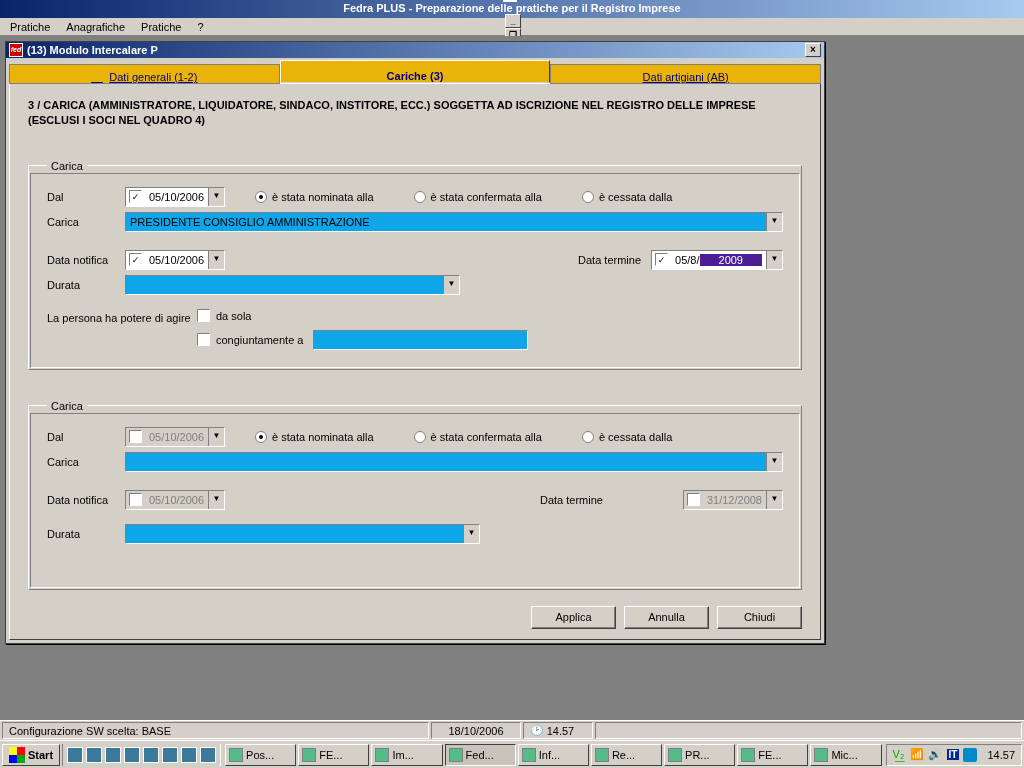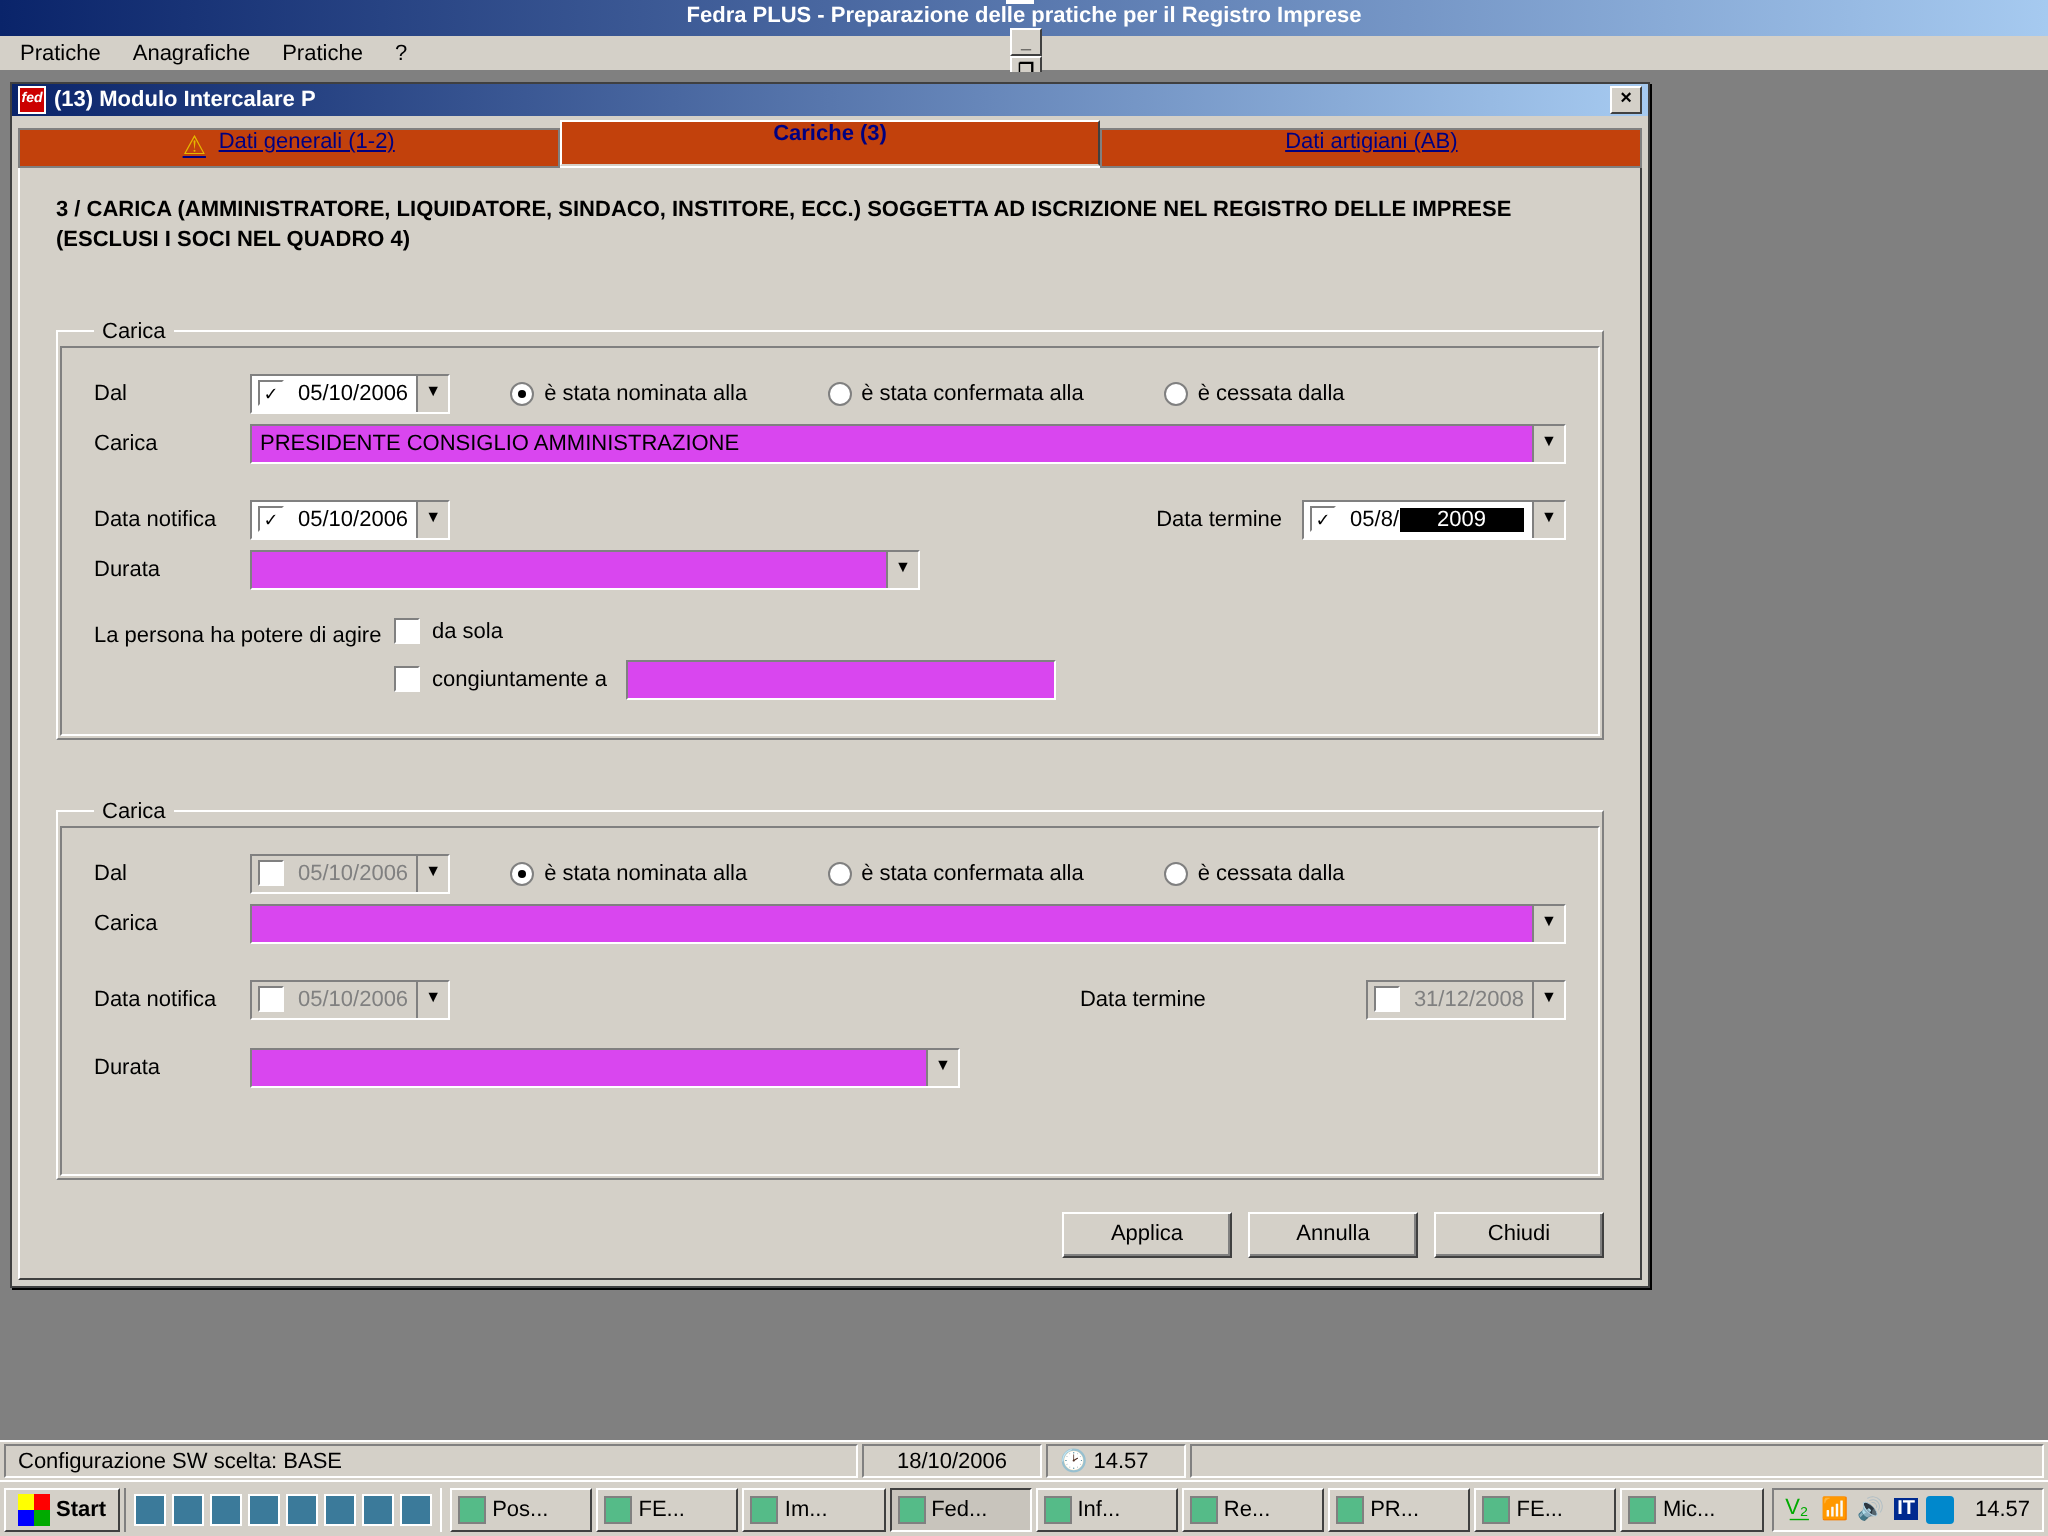--- a/index.html
+++ b/index.html
@@ -20,21 +20,21 @@
 
 
 .innerwin { position: absolute; left: 5px; top: 5px; width: 820px; background: #d4d0c8; border: 1px solid #404040; box-shadow: 1px 1px 0 #000; }
 .innerwin .ititle { height: 16px; background: linear-gradient(to right, #0a246a, #a6caf0); color: #fff; display: flex; align-items: center; padding: 0 3px; font-weight: bold; }
 .innerwin .ititle .iicon { width: 14px; height: 14px; background: #c00; border: 1px solid #fff; margin-right: 4px; font-size:7px; color:#fff; text-align:center; line-height:12px; font-style:italic;}
 .innerwin .ititle .spacer { flex: 1; }
 .innerwin .ititle .tbtn { width: 16px; height: 14px; background: #d4d0c8; border: 1px solid #fff; border-right-color: #404040; border-bottom-color: #404040; text-align: center; line-height: 12px; color: #000; font-weight: bold; font-size: 10px; }
 
 
 .tabstrip { display: flex; align-items: flex-end; padding: 2px 3px 0 3px; background: #d4d0c8; }
-.tab { flex: 1; height: 20px; border: 1px solid #808080; border-bottom: 1px solid #808080; background: #c2410c; display: flex; align-items: flex-start; justify-content: center; color: #000080; text-decoration: underline; position: relative; top: 1px; }
+.tab { flex: 1; height: 20px; border: 1px solid #808080; border-bottom: 1px solid #808080; background: #eab308; display: flex; align-items: flex-end; justify-content: center; color: #000080; text-decoration: underline; position: relative; top: 1px; }
 .tab.active { height: 23px; border: 1px solid #fff; border-right-color:#404040; border-top-color:#fff; border-bottom: 1px solid #d4d0c8; font-weight: bold; color: #000080; text-decoration: none; top: 0; z-index:2;}
 .tab .warn { width: 14px; height: 14px; margin-right: 4px; display:inline-block; }
 .tab .warn::before { content:"⚠"; color:#e6b800; font-size:13px; }
 
 
 .panel { border: 1px solid #fff; border-right-color:#404040; border-bottom-color:#404040; border-top: 1px solid #fff; margin: 0 3px 3px 3px; padding: 14px 18px 8px 18px; background: #d4d0c8; }
 
 .section-heading { font-weight: bold; text-transform: uppercase; margin-bottom: 32px; line-height: 1.35; }
 
 
@@ -46,32 +46,32 @@
 .lbl { width: 78px; }
 .lbl.wide { width: 150px; }
 
 
 .datebox { display: inline-flex; align-items: center; height: 20px; border: 1px solid #808080; border-right-color:#fff; border-bottom-color:#fff; background: #fff; }
 .datebox.disabled { background: #d4d0c8; }
 .datebox .chk { width: 13px; height: 13px; margin: 0 3px; border: 1px solid #808080; border-right-color:#fff; border-bottom-color:#fff; background:#fff; display:flex; align-items:center; justify-content:center; font-size:9px; }
 .datebox .dtxt { padding: 0 4px; min-width: 62px; color:#000; }
 .datebox.disabled .dtxt { color:#808080; }
 .datebox .ddrop { width: 16px; height: 18px; background:#d4d0c8; border-left:1px solid #808080; text-align:center; line-height:16px; font-size:8px; }
-.datebox .sel { background:#000000; color:#fff; padding:0 19px; }
+.datebox .sel { background:#4c1d95; color:#fff; padding:0 19px; }
 
 
 .radioset { display: inline-flex; align-items: center; margin-right: 40px; }
 .radio { width: 12px; height: 12px; border-radius: 50%; border: 1px solid #808080; background: #fff; margin-right: 5px; display:flex; align-items:center; justify-content:center; }
 .radio.checked::after { content:""; width:4px; height:4px; background:#000; border-radius:50%; }
 
 
 .cb { width: 13px; height: 13px; border: 1px solid #808080; border-right-color:#fff; border-bottom-color:#fff; background:#fff; margin-right:6px; }
 
 
-.combo, .textin { height: 20px; background: #d946ef; border: 1px solid #808080; border-right-color:#fff; border-bottom-color:#fff; display: inline-flex; align-items:center; }
+.combo, .textin { height: 20px; background: #0ea5e9; border: 1px solid #808080; border-right-color:#fff; border-bottom-color:#fff; display: inline-flex; align-items:center; }
 .combo .ctxt, .textin .ctxt { flex:1; padding: 0 4px; }
 .combo .cdrop { width: 16px; height: 18px; background:#d4d0c8; border-left:1px solid #808080; text-align:center; line-height:16px; font-size:8px; }
 
 
 .btnrow { display:flex; justify-content:flex-end; gap:8px; padding: 6px 0 2px 0; }
 .btn { width: 85px; height: 23px; background:#d4d0c8; border: 1px solid #fff; border-right-color:#404040; border-bottom-color:#404040; box-shadow: inset -1px -1px 0 #808080; text-align:center; line-height:20px; }
 
 
 .statusarea { position:absolute; left:0; right:0; bottom:0; }
 .statusbar { height: 20px; background:#d4d0c8; border-top:1px solid #fff; display:flex; align-items:center; padding:0 2px; gap:2px; }

